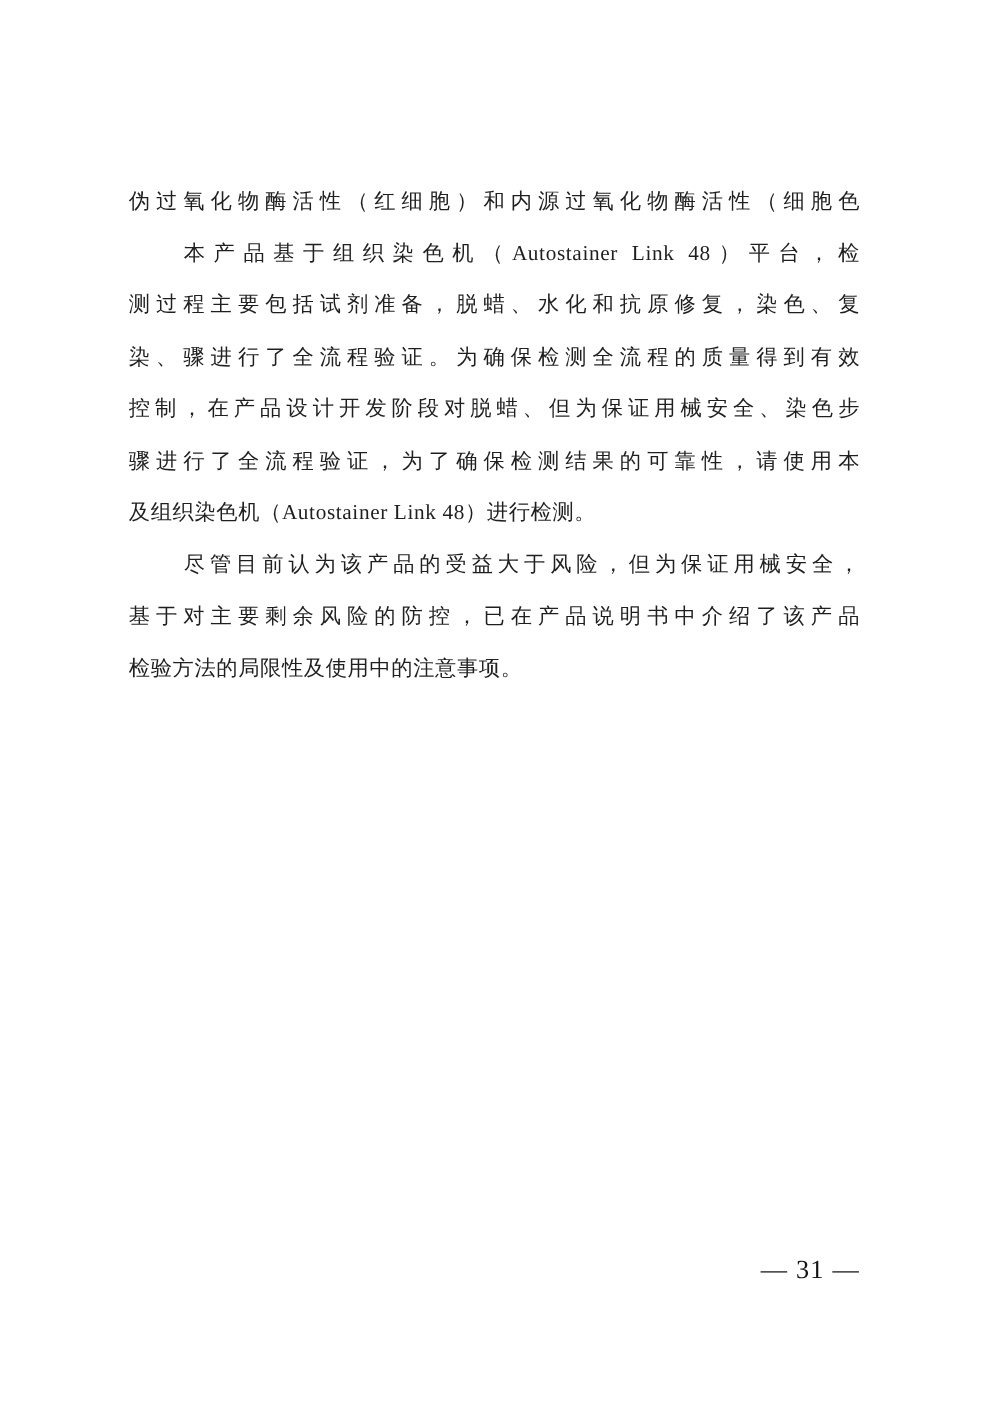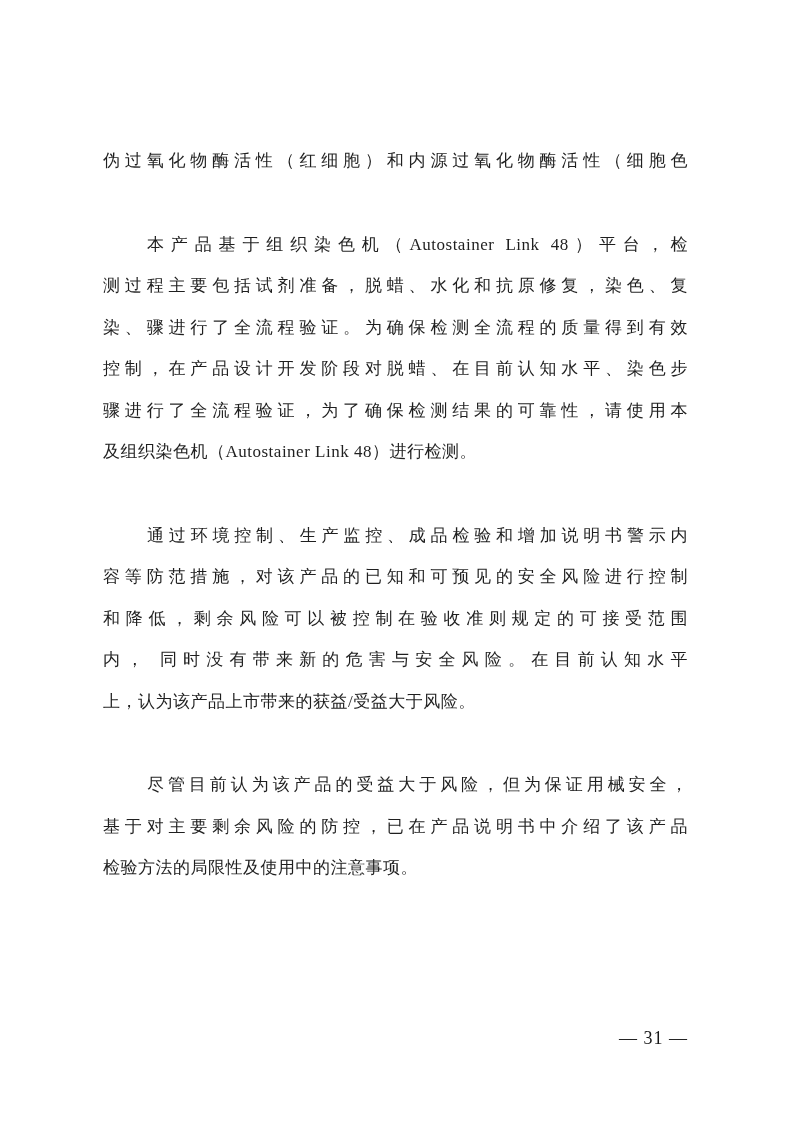--- a/index.html
+++ b/index.html
@@ -30,55 +30,47 @@
     font-size: 17px;
     line-height: 41.5px;
     text-align: justify;
     letter-spacing: 0.5px;
   }
   .line.fill {
     text-align-last: justify;
   }
   .line.indent {
     text-indent: 44px;
-    margin-top: 42px;
   }
   .footer {
     position: absolute;
-    top: 1025px;
+    top: 1002px;
     right: 105px;
-    font-size: 18px;
+    font-size: 21px;
     line-height: 26px;
     letter-spacing: 1px;
     color: #161616;
     font-family: "Liberation Serif", "DejaVu Serif", serif;
   }
 </style>
 </head>
 <body>
 
 <div class="page">
   <div class="content" id="content">
       <div class="para">
         <div class="line fill">伪过氧化物酶活性（红细胞）和内源过氧化物酶活性（细胞色</div>
       </div>
       <div class="para">
         <div class="line fill indent">本产品基于组织染色机（Autostainer Link 48）平台，检</div>
         <div class="line fill">测过程主要包括试剂准备，脱蜡、水化和抗原修复，染色、复</div>
         <div class="line fill">染、骤进行了全流程验证。为确保检测全流程的质量得到有效</div>
-        <div class="line fill">控制，在产品设计开发阶段对脱蜡、在目前认知水平、染色步</div>
+        <div class="line fill">控制，在产品设计开发阶段对脱蜡、但为保证用械安全、染色步</div>
         <div class="line fill">骤进行了全流程验证，为了确保检测结果的可靠性，请使用本</div>
         <div class="line">及组织染色机（Autostainer Link 48）进行检测。</div>
-      </div>
-      <div class="para">
-        <div class="line fill indent">通过环境控制、生产监控、成品检验和增加说明书警示内</div>
-        <div class="line fill">容等防范措施，对该产品的已知和可预见的安全风险进行控制</div>
-        <div class="line fill">和降低，剩余风险可以被控制在验收准则规定的可接受范围</div>
-        <div class="line fill">内，  同时没有带来新的危害与安全风险。在目前认知水平</div>
-        <div class="line">上，认为该产品上市带来的获益/受益大于风险。</div>
       </div>
       <div class="para">
         <div class="line fill indent">尽管目前认为该产品的受益大于风险，但为保证用械安全，</div>
         <div class="line fill">基于对主要剩余风险的防控，已在产品说明书中介绍了该产品</div>
         <div class="line">检验方法的局限性及使用中的注意事项。</div>
       </div>
     </div>
   <div class="footer">
     <span>— 31 —</span>
   </div>

